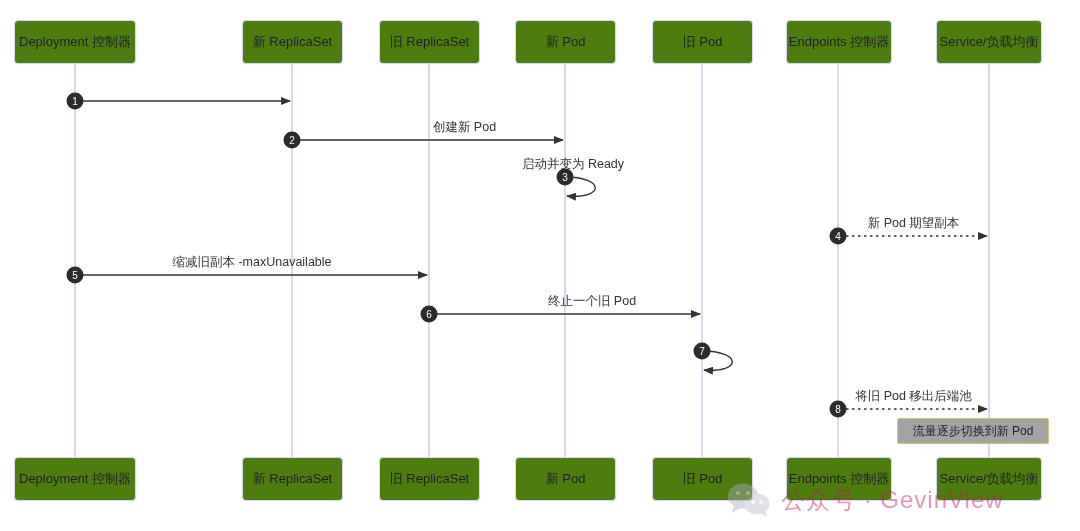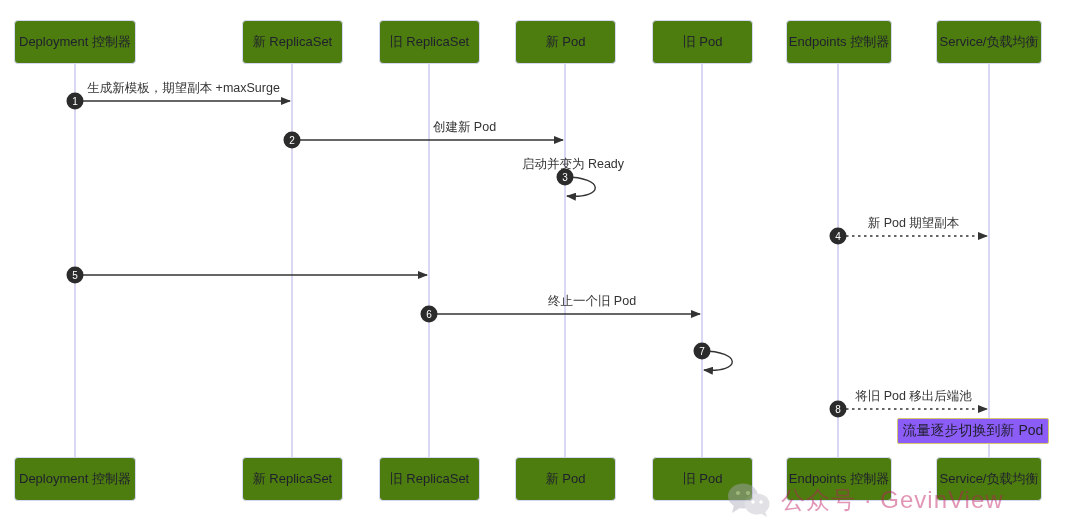--- a/index.html
+++ b/index.html
@@ -64,27 +64,27 @@
     align-items: center;
     justify-content: center;
     transform: translate(-50%, -50%);
     z-index: 6;
     font-family: "Liberation Sans", "DejaVu Sans", sans-serif;
   }
   
   .note-box {
     position: absolute;
     box-sizing: border-box;
-    background: #8b5cf6;
+    background: #a3a3a3;
     border: 1px solid #d6c86a;
     border-radius: 2px;
     display: flex;
     align-items: center;
     justify-content: center;
-    font-size: 14px;
+    font-size: 12px;
     color: #1f1f2e;
     white-space: nowrap;
     z-index: 7;
   }
   
   .watermark {
     position: absolute;
     display: flex;
     align-items: center;
     gap: 10px;
@@ -176,24 +176,24 @@
       </div>
       <div class="actor-box" style="left: 786px; top: 457px; width: 106px; height: 44px;">
         <span>Endpoints 控制器</span>
       </div>
       <div class="actor-box" style="left: 936px; top: 457px; width: 106px; height: 44px;">
         <span>Service/负载均衡</span>
       </div>
     </div>
 
   <div class="layer" id="labels">
-      <div class="msg-label" style="left: 183.5px; top: 80px;">生成新模板，期望副本 +maxSurge</div>
       <div class="msg-label" style="left: 428.5px; top: 119px; margin-left: 36px;">创建新 Pod</div>
       <div class="msg-label" style="left: 573px; top: 156px;">启动并变为 Ready</div>
       <div class="msg-label" style="left: 913.5px; top: 215px;">新 Pod 期望副本</div>
+      <div class="msg-label" style="left: 252px; top: 254px;">缩减旧副本 -maxUnavailable</div>
       <div class="msg-label" style="left: 592px; top: 293px;">终止一个旧 Pod</div>
       <div class="msg-label" style="left: 913.5px; top: 388px;">将旧 Pod 移出后端池</div>
     </div>
 
   <div class="layer" id="seqnums">
       <div class="seq-num" style="left: 75px; top: 101px;">1</div>
       <div class="seq-num" style="left: 292px; top: 140px;">2</div>
       <div class="seq-num" style="left: 565px; top: 177px;">3</div>
       <div class="seq-num" style="left: 838px; top: 236px;">4</div>
       <div class="seq-num" style="left: 75px; top: 275px;">5</div>

